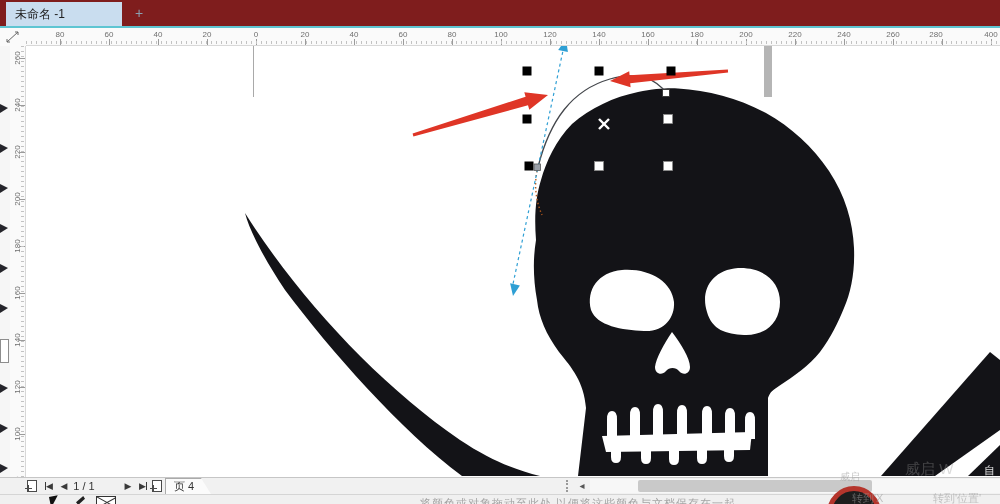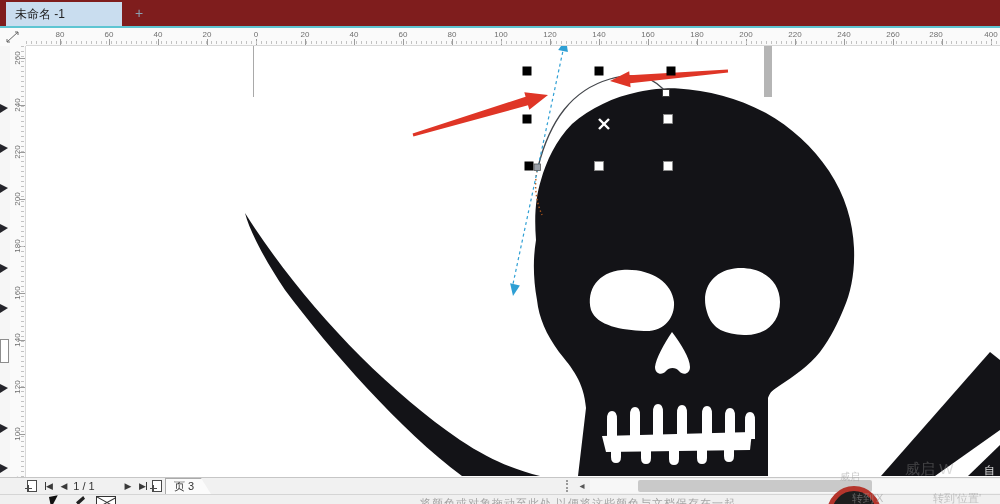--- a/index.html
+++ b/index.html
@@ -239,21 +239,21 @@
 </div>
 
 <div class="abs" id="navrow">
   <div class="addpage" style="left:27px"></div>
   <div class="navbtn" style="left:43px;width:12px"><span class="bar"></span><span>◀</span></div>
   <div class="navbtn" style="left:59px;width:10px">◀</div>
   <div class="navbtn" id="pageind">1 / 1</div>
   <div class="navbtn" style="left:123px;width:10px">▶</div>
   <div class="navbtn" style="left:137px;width:12px"><span>▶</span><span class="bar"></span></div>
   <div class="addpage" style="left:152px"></div>
-  <div id="pagetab">页 3</div>
+  <div id="pagetab">页 4</div>
   <div class="abs" id="hsgrip"></div>
   <div class="abs" id="hsleft">◂</div>
   <div class="abs" id="hstrack"></div>
   <div class="abs" id="hsthumb"></div>
 </div>
 
 <div class="abs" id="statusrow">
   <div class="statusicon" id="cursoricon"></div>
   <div class="statusicon" id="brushicon"></div>
   <div class="statusicon" id="nofillicon">

